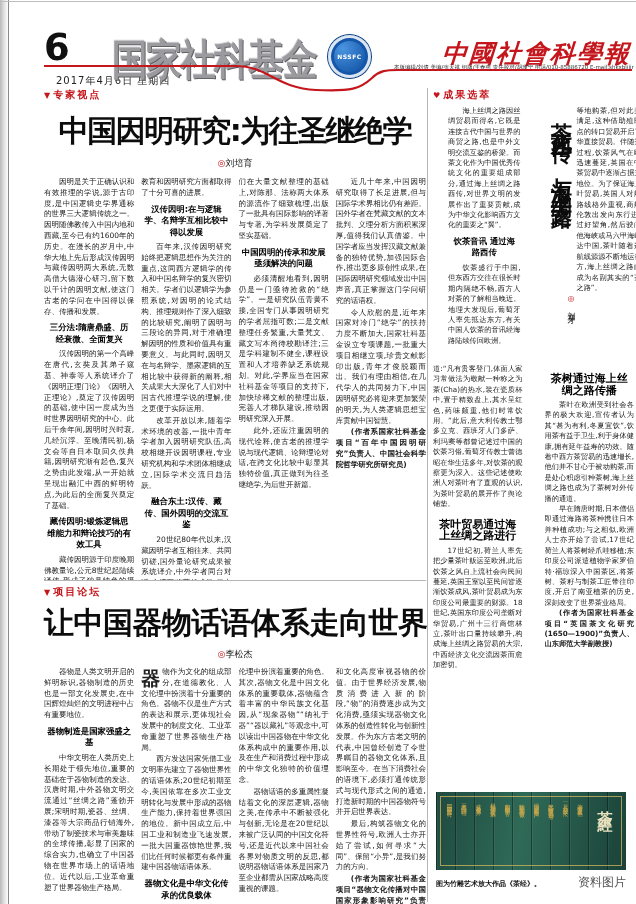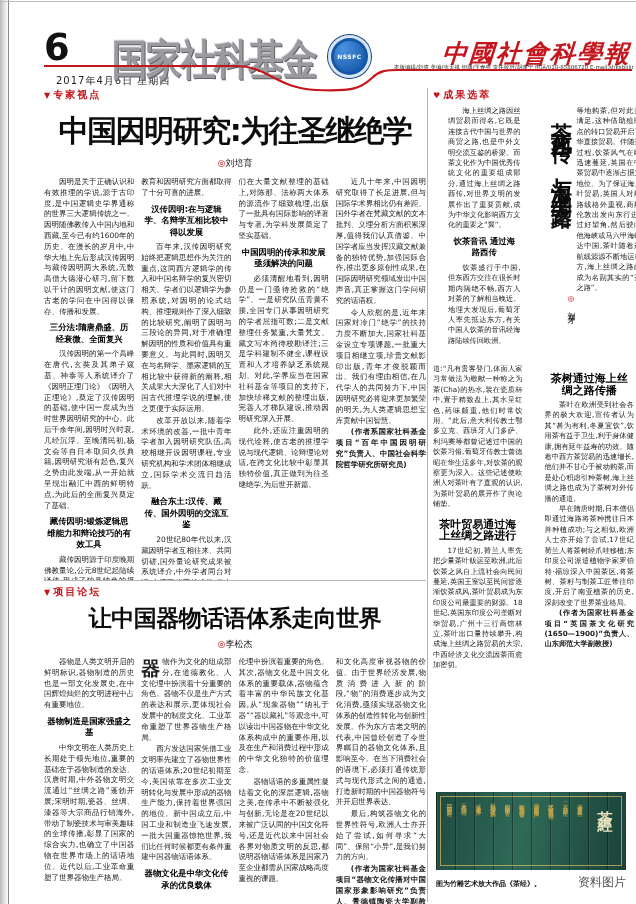--- a/index.html
+++ b/index.html
@@ -41,21 +41,21 @@
 
   
   .art-left { position:absolute; left:44px; top:88px; width:382px; }
   .art-left h1 { text-align:center; font-size:30px; font-weight:900; letter-spacing:-1.5px; color:#0c0c0c; margin-top:9px; white-space:nowrap; }
   .art-left .byline { margin-top:5px; }
   .art-left .cols { margin-top:7px; height:404px; }
 
   
   .rule-h { position:absolute; left:44px; top:580px; width:382px; height:1px; background:#b5b5b5; }
   .art-mid { position:absolute; left:44px; top:585px; width:382px; }
-  .art-mid h2 { text-align:center; font-size:23px; font-weight:900; letter-spacing:-.5px; color:#0c0c0c; margin-top:4px; white-space:nowrap; }
+  .art-mid h2 { text-align:center; font-size:30px; font-weight:900; letter-spacing:-.5px; color:#0c0c0c; margin-top:4px; white-space:nowrap; }
   .art-mid .byline { margin-top:4px; }
   .art-mid .cols { margin-top:6px; height:250px; }
   .dropcap { float:left; font-size:19px; line-height:20px; font-weight:bold; margin:1px 2px 0 0; }
   .nodent { text-indent:0 !important; }
 
   
   .rule-v { position:absolute; left:427px; top:88px; width:1px; height:814px; background:#b5b5b5; }
   .art-right-tag { position:absolute; left:433px; top:88px; }
   .r-top { position:absolute; left:448px; top:106px; width:201px; height:252px; display:flex; }
   .r-top .rcol { width:74px; font-size:7.2px; line-height:10.4px; text-align:justify; color:#212121; overflow:hidden; }

